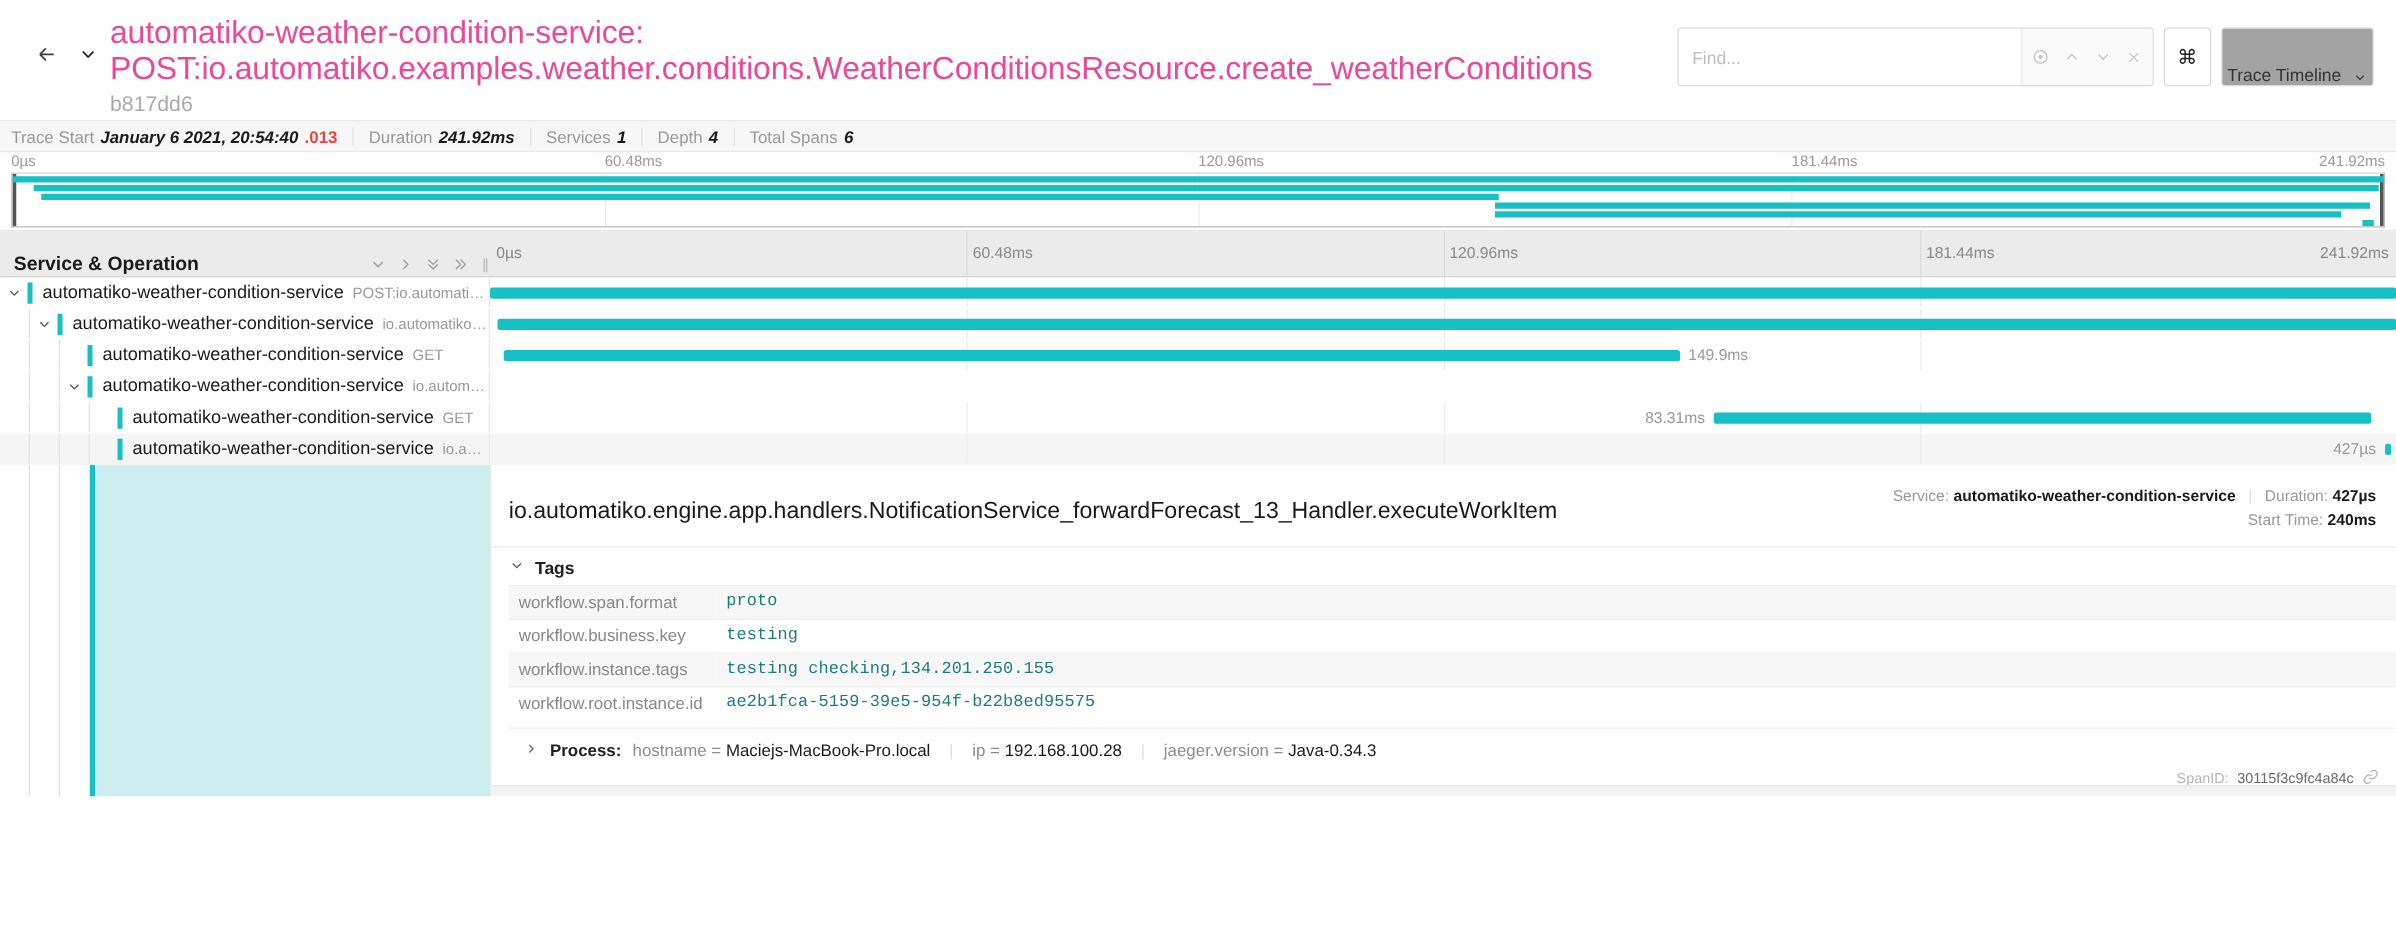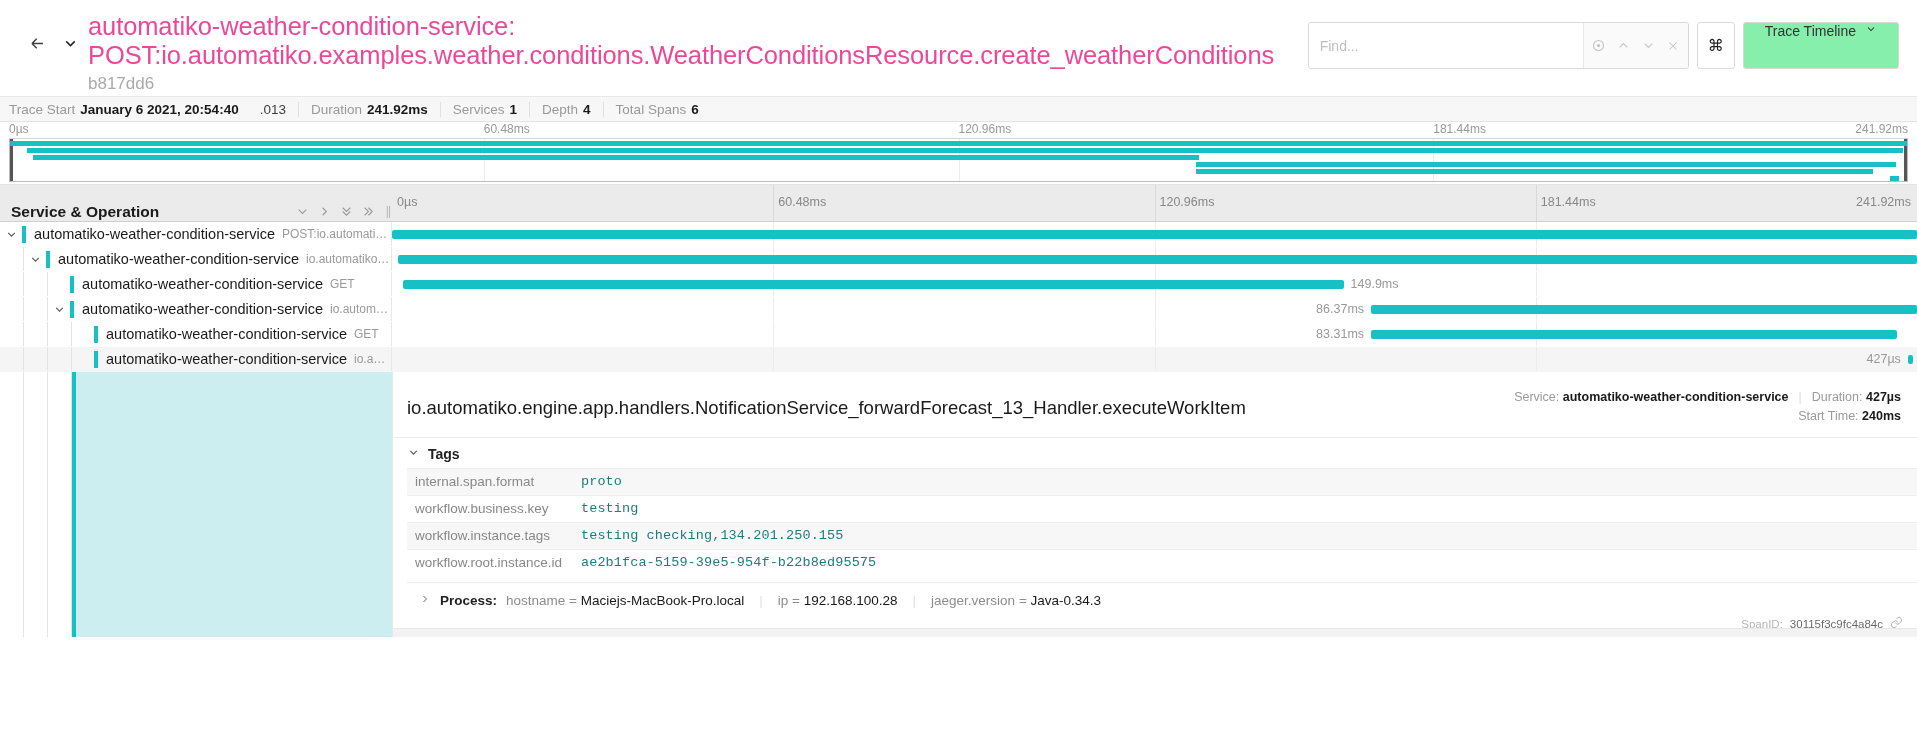--- a/index.html
+++ b/index.html
@@ -121,24 +121,24 @@
     align-items: center;
     justify-content: center;
     cursor: pointer;
     font-size: 16px;
     color: #222;
   }
   .view-select {
     margin-left: 8px;
     border: 1px solid #d9d9d9;
     border-radius: 3px;
-    background: #86efac;
-    display: flex;
-    align-items: flex-start;
-    padding: 0 21px;
+    background: #a3a3a3;
+    display: flex;
+    align-items: flex-end;
+    padding: 0 4px;
     gap: 9px;
     cursor: pointer;
     font-size: 14px;
     color: #333;
     white-space: nowrap;
   }
 
   
   .meta-bar {
     height: 24px;
@@ -155,22 +155,22 @@
     display: flex;
     align-items: baseline;
     gap: 5px;
     padding: 0 12px;
     border-right: 1px solid #e0e0e0;
     height: 15px;
     line-height: 15px;
   }
   .meta-item:first-child { padding-left: 0; }
   .meta-item:last-child { border-right: 0; }
-  .meta-val { color: #1a1a1a; font-weight: bold; }
-  .meta-ms { color: #404040; font-weight: normal; margin-left: 16px; }
+  .meta-val { color: #1a1a1a; font-weight: bold; font-style: italic; }
+  .meta-ms { color: #ef4444; font-weight: bold; }
 
   
   .minimap-wrap {
     height: 62px;
     position: relative;
     background: #fff;
     border-bottom: 1px solid #e4e4e4;
   }
   .mm-ticks {
     position: relative;
@@ -724,27 +724,20 @@
           <div class="guide"></div>
         </div>
         <div class="caret-cell">
           <svg width="13" height="13" viewBox="0 0 24 24" fill="none" stroke="currentColor" stroke-width="2">
             <path d="M6 9l6 6 6-6"></path>
           </svg>
         </div>
         <div class="color-bar" style="background: rgb(23, 192, 196);"></div>
         <span class="svc-name">automatiko-weather-condition-service</span>
         <span class="op-name">io.automatiko.engine.a…</span>
-      </div>
-      <div class="row-right">
-        <div class="row-grid" style="left: 25%;"></div>
-        <div class="row-grid" style="left: 50%;"></div>
-        <div class="row-grid" style="left: 75%;"></div>
-        <div class="bar" style="left: 64.2%; width: 35.8%; background: rgb(23, 192, 196);"></div>
-        <div class="bar-label" style="right: calc(35.8% + 7px);">86.37ms</div>
       </div>
     </div>
     <div class="span-row">
       <div class="row-left">
         <div class="indent-guides">
           <div class="guide"></div>
           <div class="guide"></div>
           <div class="guide"></div>
         </div>
         <div class="caret-cell empty"></div>
@@ -818,21 +811,21 @@
         <svg width="13" height="13" viewBox="0 0 24 24" fill="none" stroke="currentColor" stroke-width="2">
             <path d="M6 9l6 6 6-6"></path>
           </svg>
       </span>
       <span>Tags</span>
     </div>
 
     <table class="tag-table">
       <tbody id="tags-body">
           <tr>
-            <td class="tag-key">internal.span.format</td>
+            <td class="tag-key">workflow.span.format</td>
             <td class="tag-val">proto</td>
           </tr>
           <tr>
             <td class="tag-key">workflow.business.key</td>
             <td class="tag-val">testing</td>
           </tr>
           <tr>
             <td class="tag-key">workflow.instance.tags</td>
             <td class="tag-val">testing checking,134.201.250.155</td>
           </tr>

